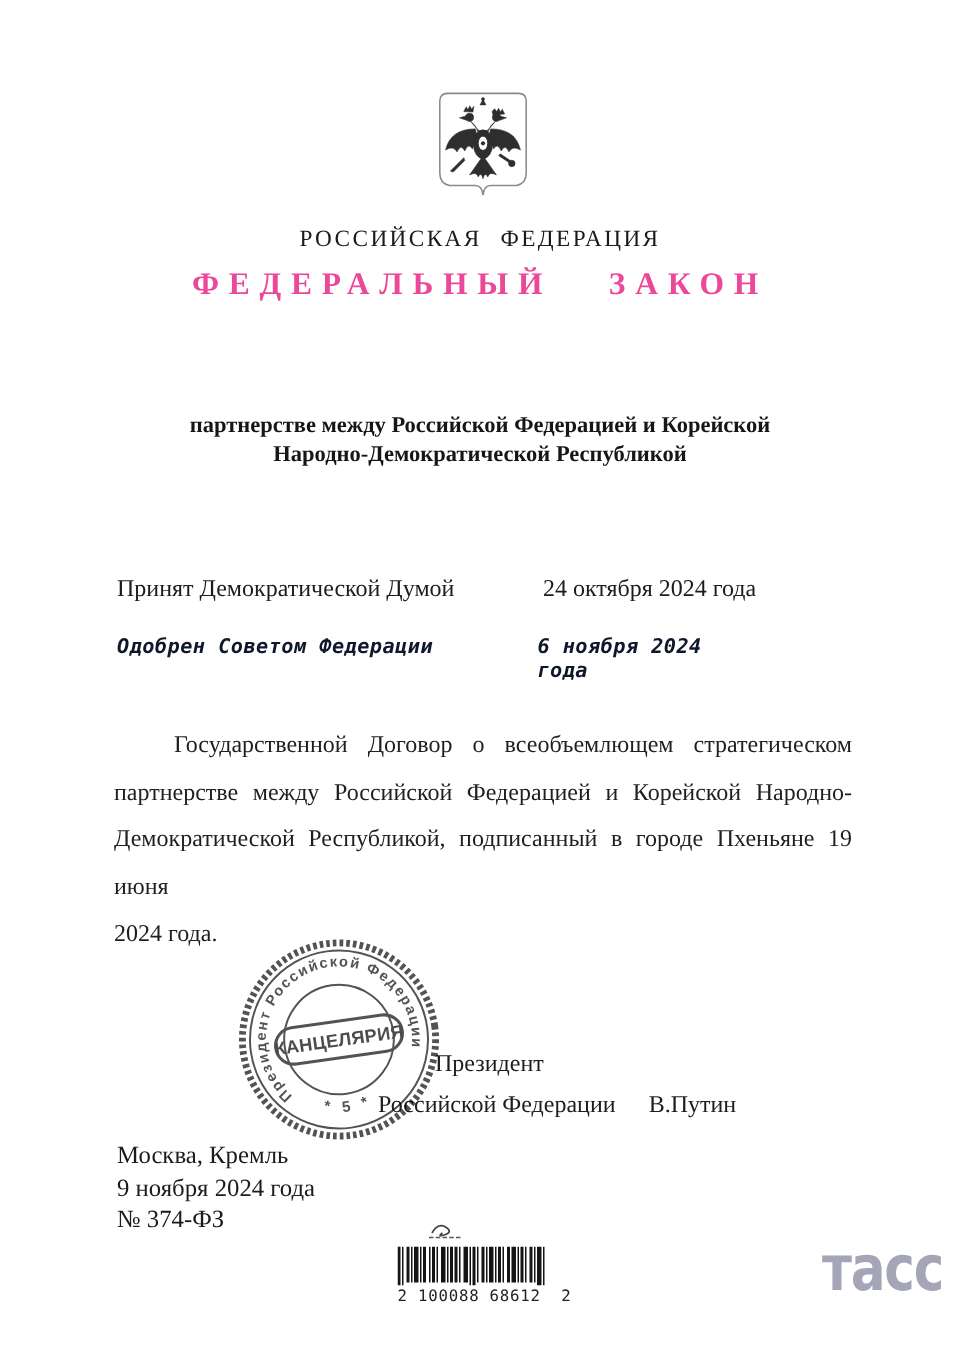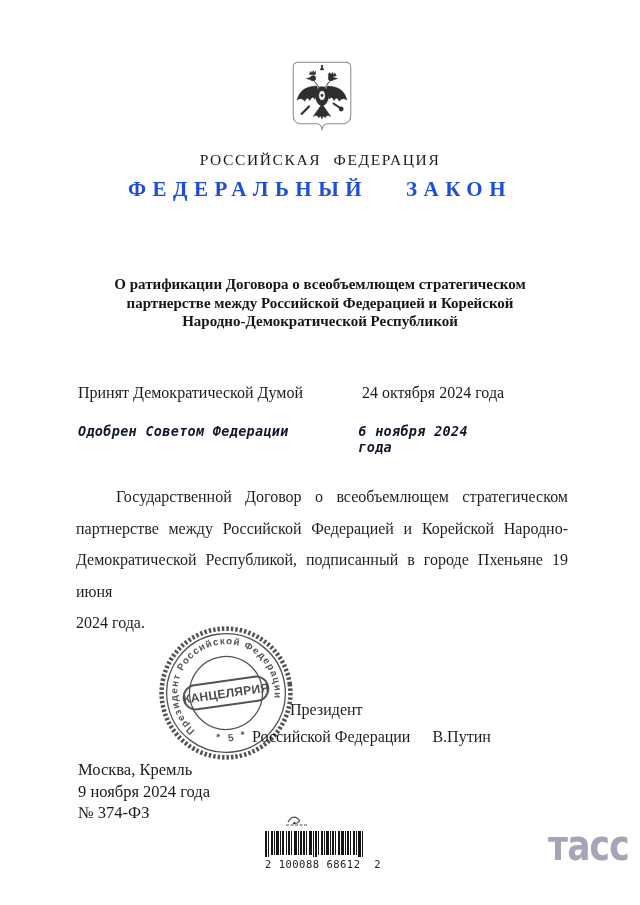--- a/index.html
+++ b/index.html
@@ -19,21 +19,21 @@
   .country {
     position: absolute; top: 151px; left: 0; width: 640px;
     text-align: center;
     font-size: 15.5px; letter-spacing: 1.6px; word-spacing: 7px;
     color: #1b1b1b;
   }
   .doc-type {
     position: absolute; top: 177px; left: 0; width: 640px;
     text-align: center;
     font-size: 21px; font-weight: bold; letter-spacing: 6.5px; word-spacing: 26px;
-    color: #1d4ed8;
+    color: #ec4899;
   }
   .law-title {
     position: absolute; top: 275px; left: 80px; width: 480px;
     text-align: center; font-weight: bold; font-size: 15px; line-height: 18.5px;
     color: #161616;
   }
   .adoption { position: absolute; top: 384px; left: 78px; width: 430px; }
   .arow { display: flex; align-items: baseline; }
   .arow .alabel { width: 284px; }
   .arow-1 { font-size: 16px; }
@@ -114,21 +114,20 @@
       </g>
       <ellipse cx="50" cy="55" rx="5" ry="7.5" fill="#ffffff" stroke="#2e2e2e" stroke-width="1"></ellipse>
       <circle cx="50" cy="55" r="2.2" fill="#2e2e2e"></circle>
     </svg>
   </div>
 
   <div class="country">РОССИЙСКАЯ ФЕДЕРАЦИЯ</div>
   <div class="doc-type">ФЕДЕРАЛЬНЫЙ ЗАКОН</div>
 
   <div class="law-title">
-    <div>О ратификации Договора о всеобъемлющем стратегическом</div>
     <div>партнерстве между Российской Федерацией и Корейской</div>
     <div>Народно-Демократической Республикой</div>
   </div>
 
   <div class="adoption">
     <div class="arow arow-1">
       <span class="alabel">Принят Демократической Думой</span>
       <span class="adate">24 октября 2024 года</span>
     </div>
     <div class="arow arow-2">

